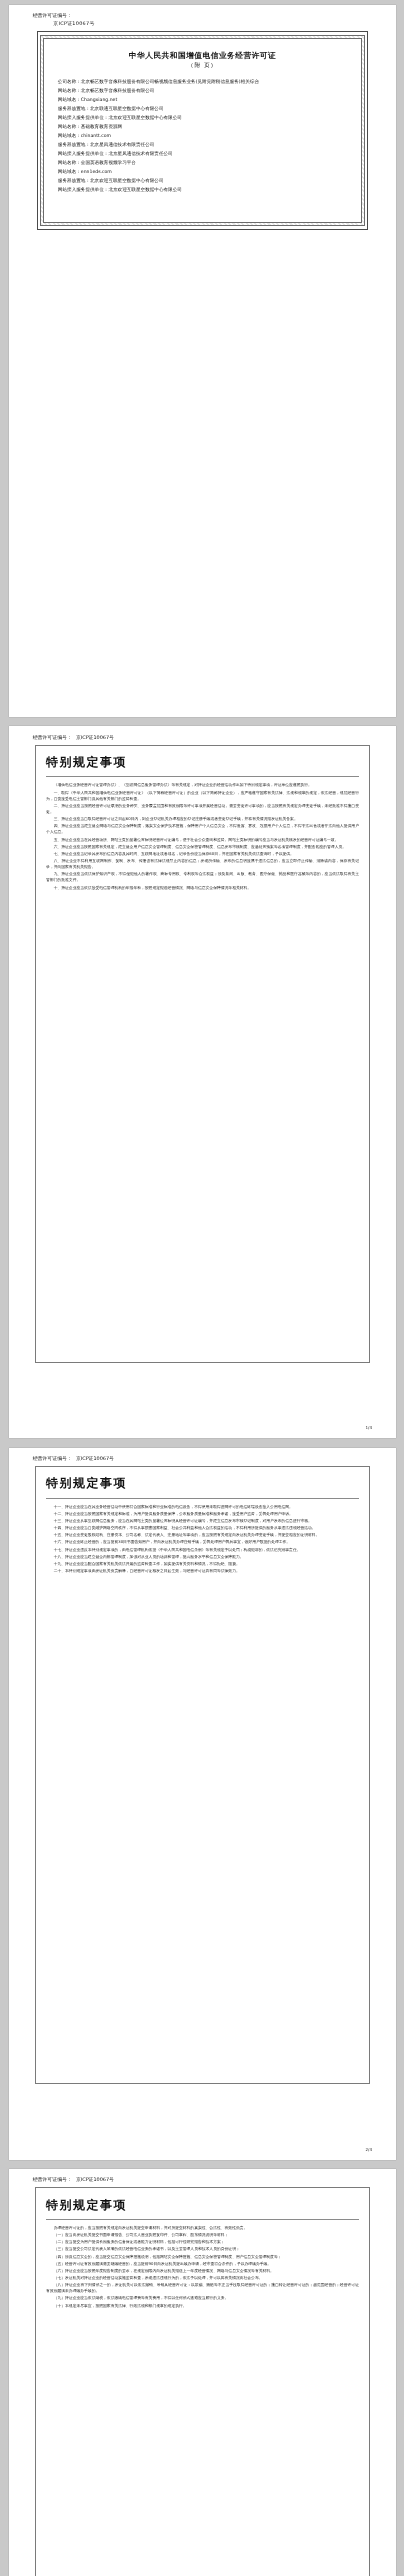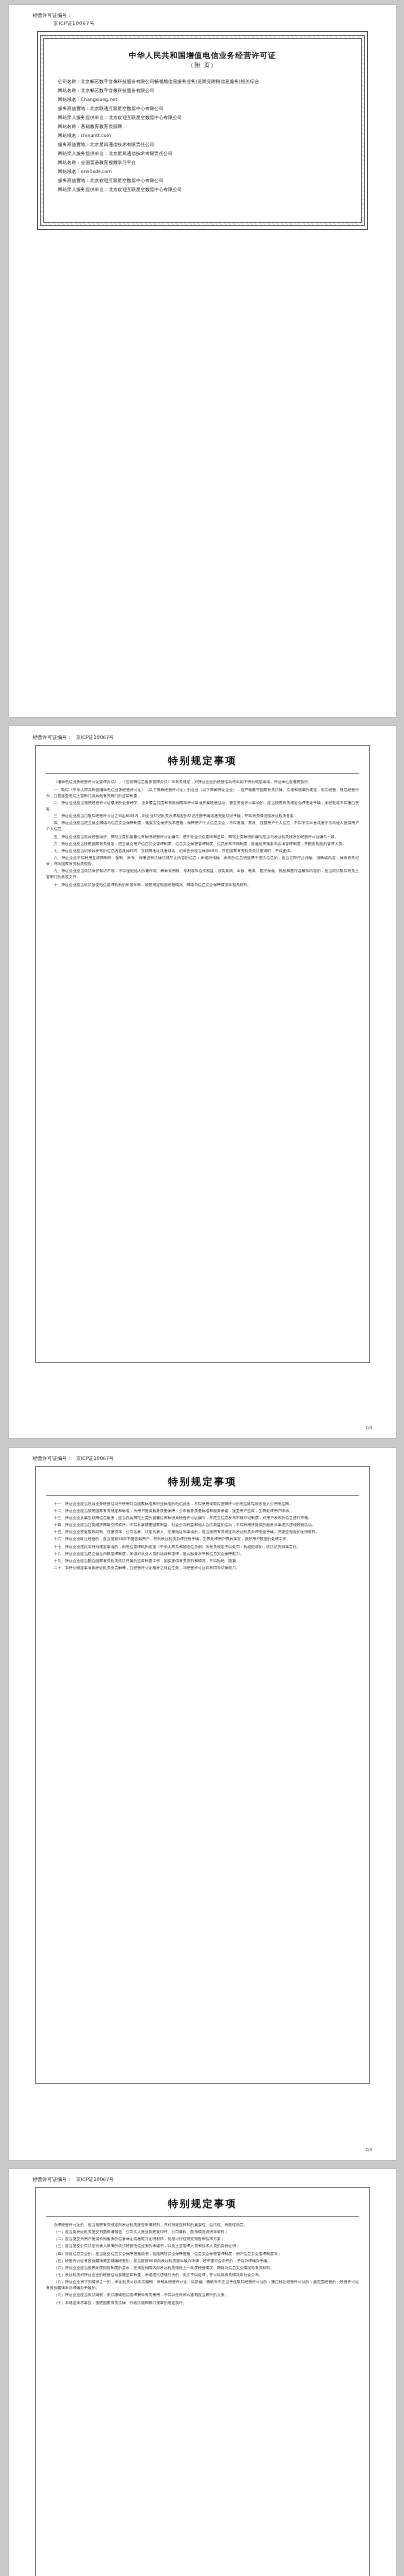--- a/index.html
+++ b/index.html
@@ -107,23 +107,22 @@
   
   .article-box {
     margin: 5.2px 5.2px 0 5.2px;
     border: 0.5px solid #7a7a7a;
     padding: 7.2px 10.3px 9.3px 10.3px;
     background: #fff;
     min-height: 618px;
   }
 
   .section-title {
-    text-align: center;
     font-family: "DejaVu Serif", "Liberation Serif", serif;
-    font-size: 10px;
+    font-size: 12px;
     font-weight: bold;
     letter-spacing: 1.5px;
     color: #111;
     margin: 1px 0 5.2px 0;
   }
   .rule {
     border: 0;
     border-top: 0.5px solid #8a8a8a;
     margin: 0 0 5.2px 0;
   }

